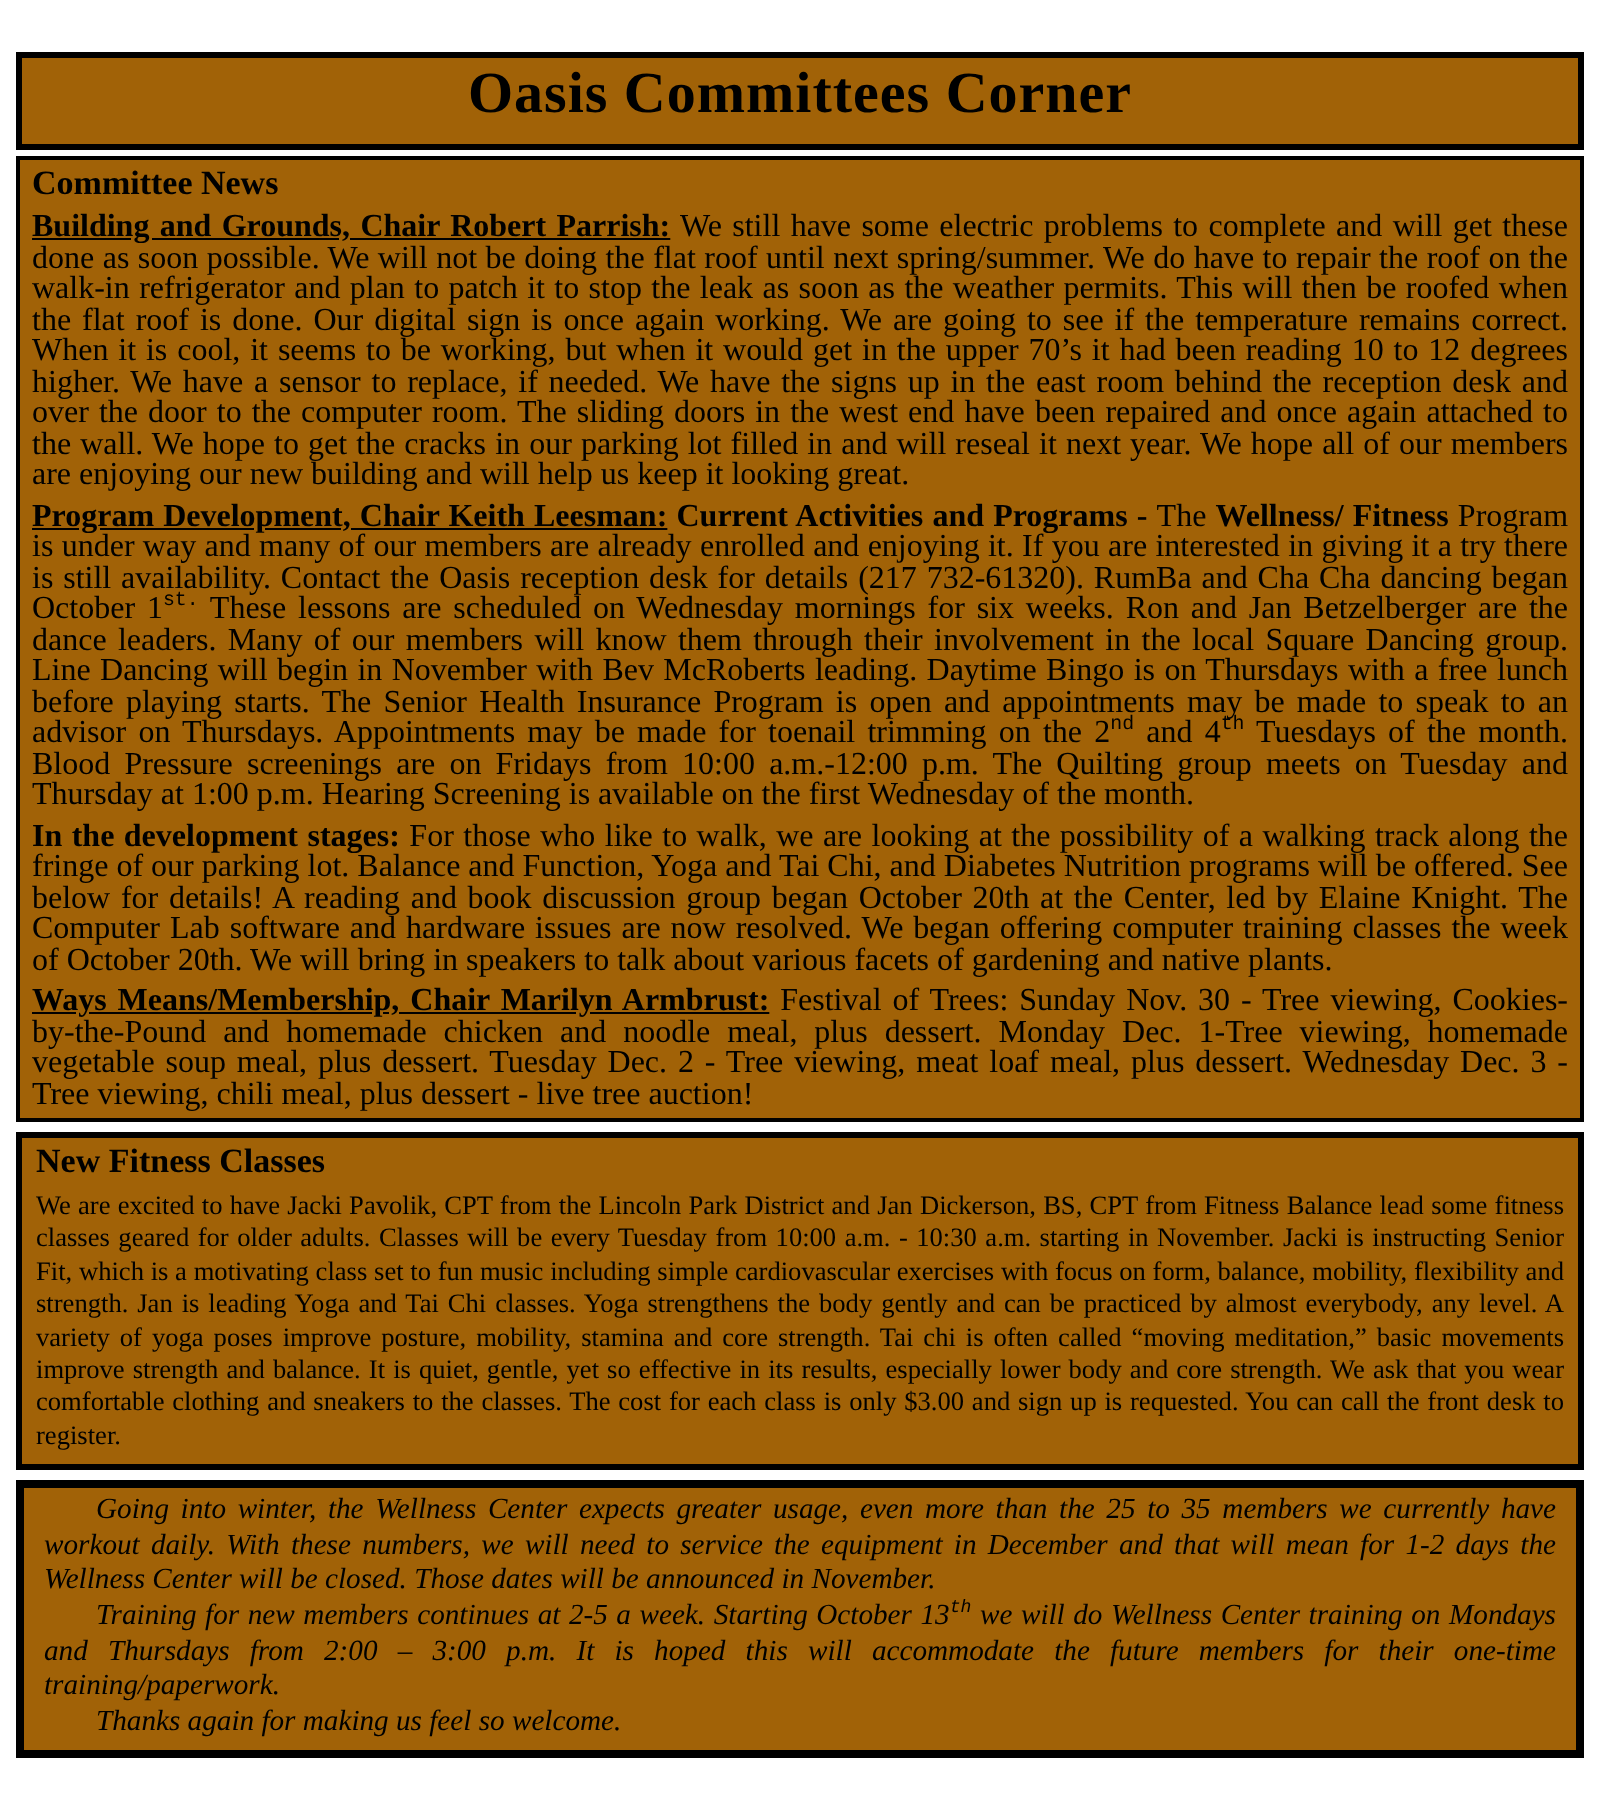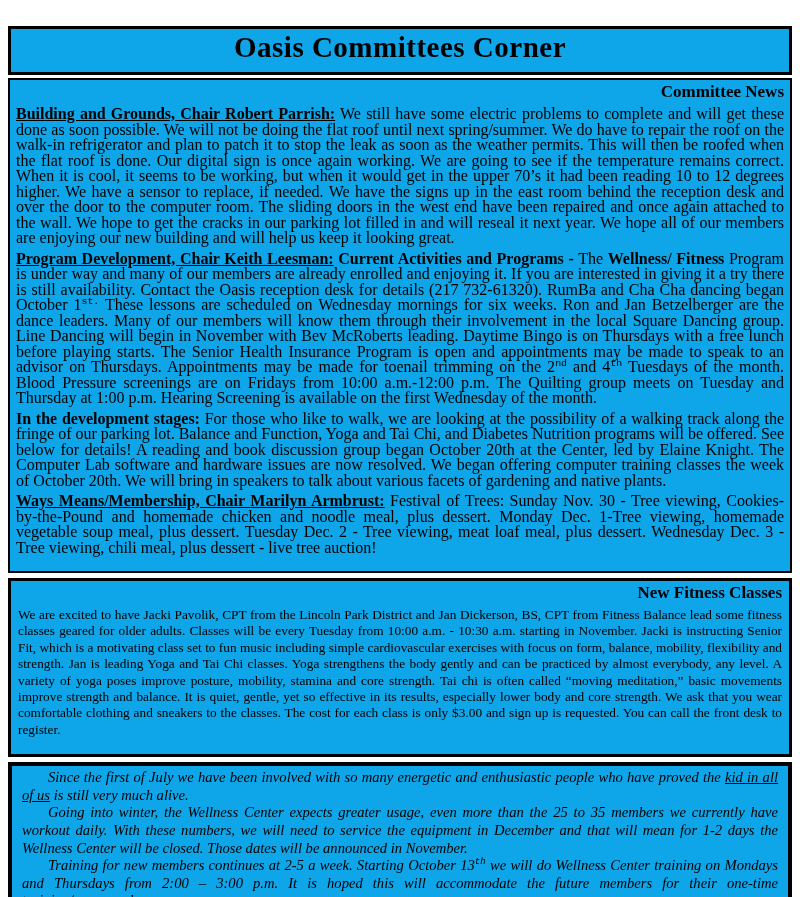--- a/index.html
+++ b/index.html
@@ -13,21 +13,21 @@
     color: #000;
   }
   .page {
     box-sizing: border-box;
     width: 800px;
     height: 897px;
     padding: 26px 8px 0 8px;
   }
   .box {
     box-sizing: border-box;
-    background: #0ea5e9;
+    background: #a16207;
   }
   
   .title-box {
     border: 3px solid #000;
     margin-bottom: 3px;
     text-align: center;
     padding: 2px 0 8px 0;
   }
   .title-box h1 {
     margin: 0;
@@ -36,43 +36,43 @@
     letter-spacing: 0.5px;
   }
   
   .committee-box {
     border: 2px solid #000;
     padding: 1px 6px 4px 6px;
     margin-bottom: 5px;
   }
   .fitness-box {
     border: 3px solid #000;
-    padding: 1px 7px 16px 7px;
+    padding: 1px 7px 6px 7px;
     margin-bottom: 5px;
   }
   .wellness-box {
     border: 4px solid #000;
     padding: 3px 10px 5px 10px;
   }
   h2.section-heading {
     margin: 1px 0 4px 0;
-    text-align: right;
+    text-align: left;
     font-size: 17px;
     font-weight: bold;
   }
   
   .committee-box p.body-p {
     margin: 0 0 5px 0;
     font-size: 16px;
     line-height: 15.5px;
     text-align: justify;
     hyphens: auto;
     -webkit-hyphens: auto;
   }
-  .committee-box p.body-p:last-child { margin-bottom: 12px; }
+  .committee-box p.body-p:last-child { margin-bottom: 0; }
   
   .fitness-box p.body-p {
     margin: 0;
     font-size: 13.3px;
     line-height: 16.4px;
     text-align: justify;
     hyphens: auto;
     -webkit-hyphens: auto;
   }
   
@@ -109,20 +109,19 @@
     <p class="body-p"><span class="s-b">In the development stages:</span><span class="s-n">  For those who like to walk, we are looking at the possibility of a walking track along the fringe of our parking lot. Balance and Function, Yoga and Tai Chi, and Diabetes Nutrition programs will be offered.  See below for details!  A reading and book discussion group began October 20th at the Center, led by Elaine Knight.  The Computer Lab software and hardware issues are now resolved.  We began offering computer training classes the week of October 20th.  We will bring in speakers to  talk about various facets of gardening and native plants.</span></p>
     <p class="body-p"><span class="s-bu">Ways Means/Membership, Chair Marilyn Armbrust:</span><span class="s-n">  Festival of Trees:  Sunday Nov. 30 - Tree viewing, Cookies-by-the-Pound and homemade chicken and noodle meal,  plus dessert.  Monday Dec. 1-Tree viewing, homemade vegetable soup meal, plus dessert.  Tuesday Dec. 2 - Tree viewing, meat loaf meal, plus dessert.  Wednesday Dec. 3 - Tree viewing, chili meal, plus dessert - live tree auction!</span></p>
   </div>
 
   <div class="box fitness-box">
     <h2 class="section-heading">New Fitness Classes</h2>
     <p class="body-p"><span class="s-n">We are excited to have Jacki Pavolik, CPT from the Lincoln Park District and Jan Dickerson, BS, CPT from Fitness Balance lead some fitness classes geared for older adults.  Classes will be every Tuesday from 10:00 a.m. - 10:30 a.m. starting in November.  Jacki is instructing Senior Fit, which is a motivating class set to fun music including simple cardiovascular exercises with focus on form, balance, mobility,  flexibility and strength.  Jan is leading Yoga and Tai Chi classes.  Yoga strengthens the body gently and can be practiced by almost everybody, any level.  A variety of yoga poses improve posture, mobility, stamina and core strength.  Tai chi is often called “moving meditation,” basic movements improve strength and balance.  It is quiet, gentle, yet so effective in its results, especially lower body and core strength.  We ask that you wear comfortable clothing and sneakers to the classes.  The cost for each class is only $3.00 and sign up is requested.  You can call the front desk to register.</span></p>
   </div>
 
   <div class="box wellness-box">
-    <p class="wp"><span class="s-n">Since the first of July we have been involved with so many energetic and enthusiastic people who have proved the </span><span class="s-u">kid in all of us</span><span class="s-n"> is still very much alive.</span></p>
     <p class="wp"><span class="s-n">Going into winter, the Wellness Center expects greater usage, even more than the 25 to 35 members we currently have workout daily. With these numbers, we will need to service the equipment in December and that will mean for 1-2 days the Wellness Center will be closed.  Those dates will be announced in November.</span></p>
     <p class="wp"><span class="s-n">Training for new members continues at 2-5 a week. Starting October 13</span><span class="s-sup">th</span><span class="s-n"> we will do Wellness Center training on Mondays and Thursdays from 2:00 – 3:00 p.m.  It is hoped this will accommodate the future members for their one-time training/paperwork.</span></p>
     <p class="wp"><span class="s-n">Thanks again for making us feel so welcome.</span></p>
 
   </div>
 
 </div>
 
 </body></html>

